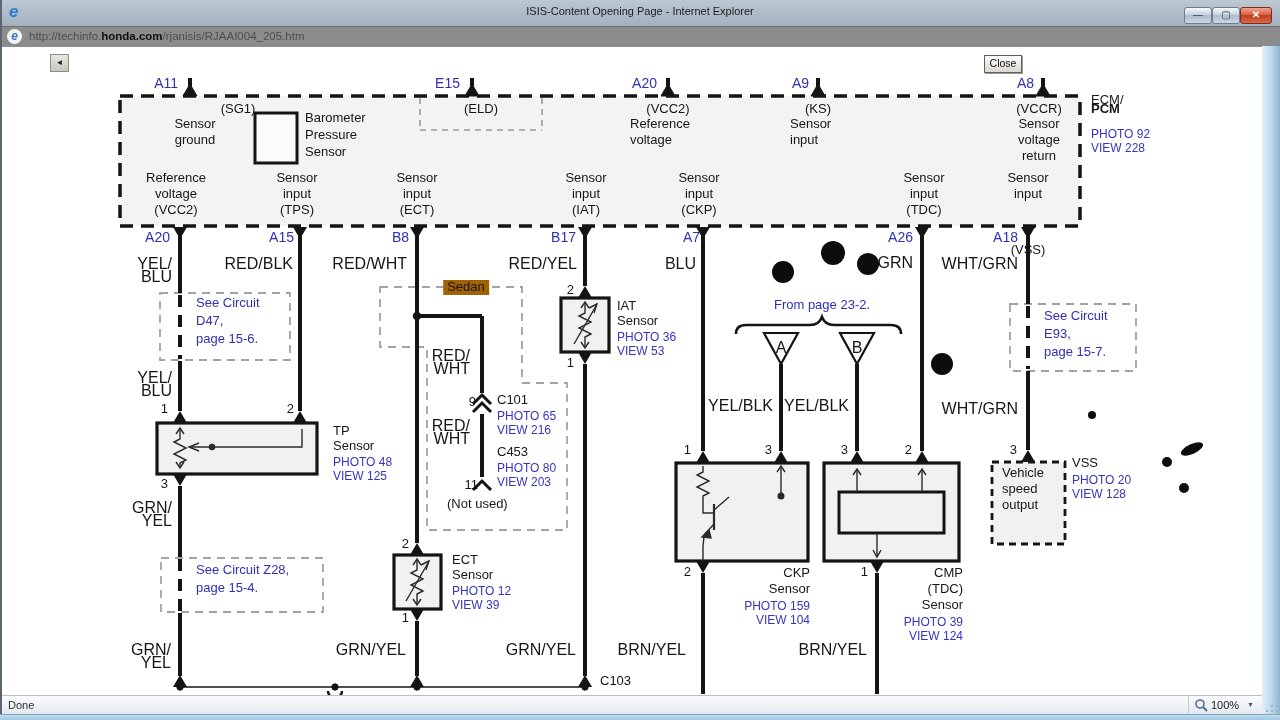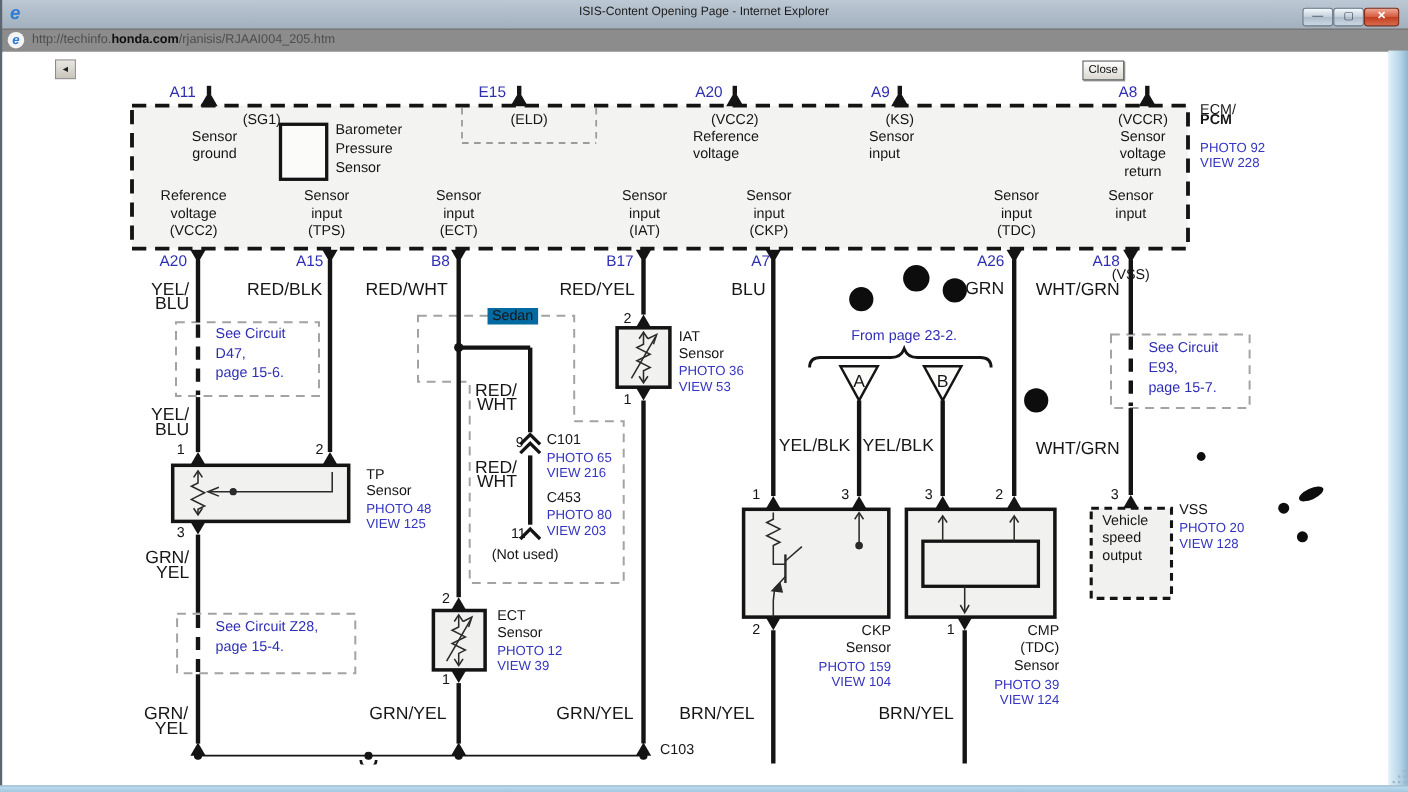--- a/index.html
+++ b/index.html
@@ -48,21 +48,21 @@
   
   #diagram{position:absolute;left:0;top:0;width:1280px;height:695px;}
   #dsvg{position:absolute;left:0;top:0;}
   .lbl{position:absolute;white-space:nowrap;font-size:13px;line-height:1.12;color:#161616;}
   .ac{transform:translateX(-50%);}
   .ar{transform:translateX(-100%);}
   .t11{font-size:16px;}
   .b14{font-size:14px;color:#2f2fb5;}
   .b13{color:#2f2fb5;}
   .b12{font-size:12px;color:#3535c0;}
-  .bgw{background:#0369a1;padding:0 4px;}
+  .bgw{background:#a16207;padding:0 4px;}
 </style>
 </head>
 <body>
 
 <div id="stage">
 
   <div id="titlebar">
     <span class="ie-e">e</span>
     <div id="title-text">ISIS-Content Opening Page - Internet Explorer</div>
     <div class="winbtn" id="btn-min">—</div>
@@ -383,20 +383,31 @@
         <div class="lbl b13" style="left: 196px; top: 332px;">page 15-6.</div>
         <div class="lbl b13" style="left: 196px; top: 563px;">See Circuit Z28,</div>
         <div class="lbl b13" style="left: 196px; top: 581px;">page 15-4.</div>
         <div class="lbl b13" style="left: 1044px; top: 309px;">See Circuit</div>
         <div class="lbl b13" style="left: 1044px; top: 327px;">E93,</div>
         <div class="lbl b13" style="left: 1044px; top: 345px;">page 15-7.</div>
         <div class="lbl b13 ac" style="left: 822px; top: 298px;">From page 23-2.</div>
       </div>
   </div>
 
+  <div id="statusbar">
+    <div id="status-text">Done</div>
+    <div id="zoom-cluster">
+      <svg width="14" height="14" style="position:absolute;left:5px;top:2px">
+        <circle cx="6" cy="6" r="4" fill="none" stroke="#4a6f96" stroke-width="1.6"></circle>
+        <line x1="9" y1="9" x2="13" y2="13" stroke="#4a6f96" stroke-width="2"></line>
+      </svg>
+      <span id="zoom-text">100%</span>
+      <span id="zoom-caret">▼</span>
+    </div>
+  </div>
 
   <div id="edge-left"></div>
   <div id="edge-right"></div>
   <div id="edge-bottom"></div>
   <div id="grip">
     <div class="gd" style="left:10px;top:0"></div>
       <div class="gd" style="left:10px;top:5px"></div>
     <div class="gd" style="left:5px;top:5px"></div>
       <div class="gd" style="left:10px;top:10px"></div>
     <div class="gd" style="left:5px;top:10px"></div>

